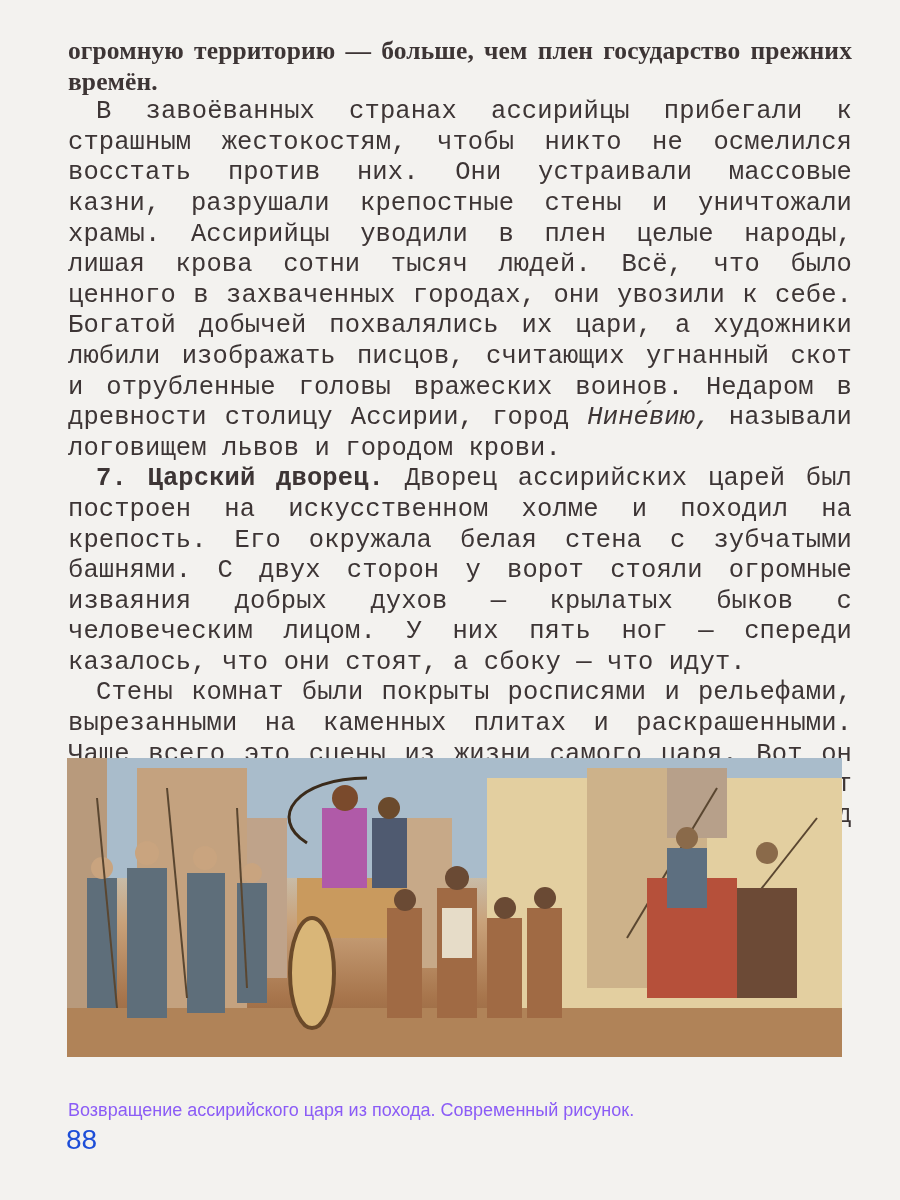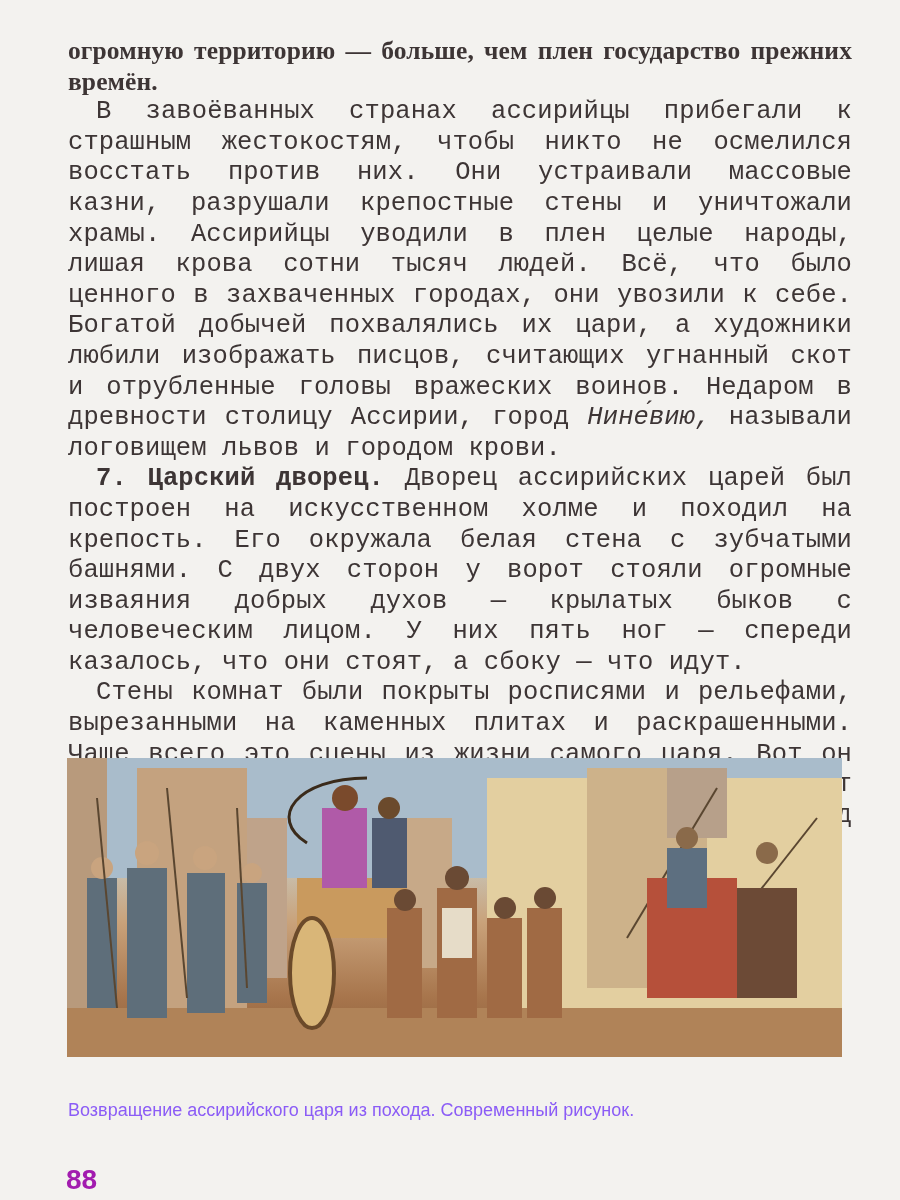--- a/index.html
+++ b/index.html
@@ -31,23 +31,23 @@
     overflow: hidden;
     background: linear-gradient(180deg, #9fb6c8 0%, #c8cdc6 30%, #c9a27a 55%, #a7754c 80%, #8a5d3c 100%);
   }
   .illustration svg { width: 100%; height: 100%; display: block; }
   .caption {
     position: absolute; left: 68px; top: 1080px;
     font-family: "Liberation Sans", "DejaVu Sans", sans-serif;
     font-size: 18px; color: #8b5cf6; margin-top: 20px;
   }
   .page-number {
-    position: absolute; left: 66px; top: 1164px;
+    position: absolute; left: 66px; top: 1124px;
     font-family: "Liberation Sans", "DejaVu Sans", sans-serif;
-    font-size: 28px; color: #a21caf; font-weight: bold;
+    font-size: 28px; color: #1d4ed8;
   }
 </style>
 </head>
 <body>
 
 <div class="page">
   <div class="text">
     <p class="bold">огромную территорию — больше, чем плен государство прежних времён.</p>
     <p class="indent"><span>В завоёванных странах ассирийцы прибегали к страшным жестокостям, чтобы никто не осмелился восстать против них. Они устраивали массовые казни, разрушали крепостные стены и уничтожали храмы. Ассирийцы уводили в плен целые народы, лишая крова сотни тысяч людей. Всё, что было ценного в захваченных городах, они увозили к себе. Богатой добычей похвалялись их цари, а художники любили изображать писцов, считающих угнанный скот и отрубленные головы вражеских воинов. Недаром в древности столицу Ассирии, город </span><span class="italic">Нине́вию,</span><span> называли логовищем львов и городом крови.</span></p>
     <p class="indent"><span class="lead">7. Царский дворец.</span><span> Дворец ассирийских царей был построен на искусственном холме и походил на крепость. Его окружала белая стена с зубчатыми башнями. С двух сторон у ворот стояли огромные изваяния добрых духов — крылатых быков с человеческим лицом. У них пять ног — спереди казалось, что они стоят, а сбоку — что идут.</span></p>

